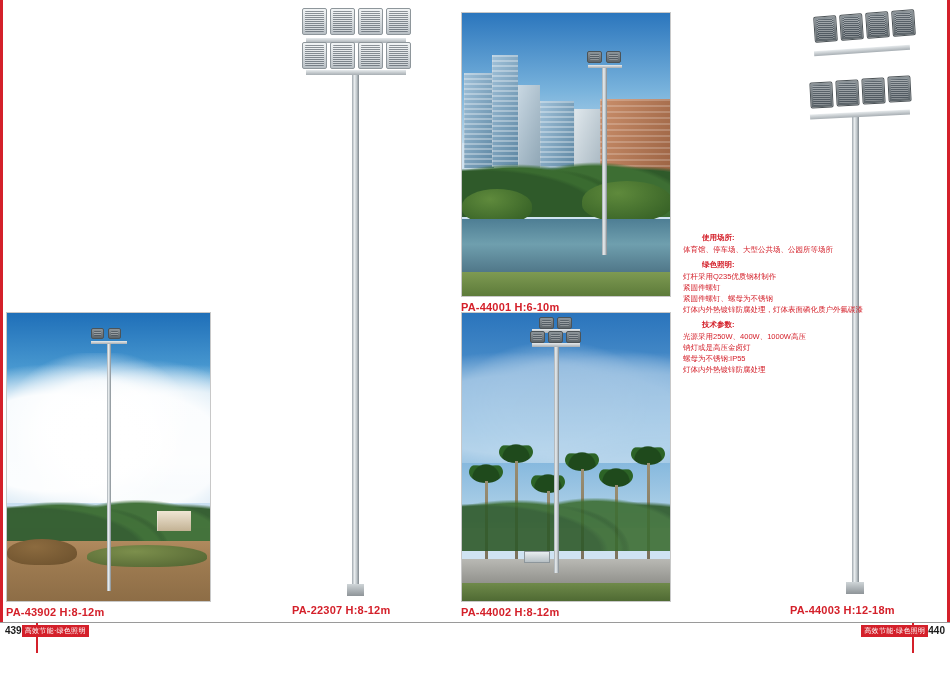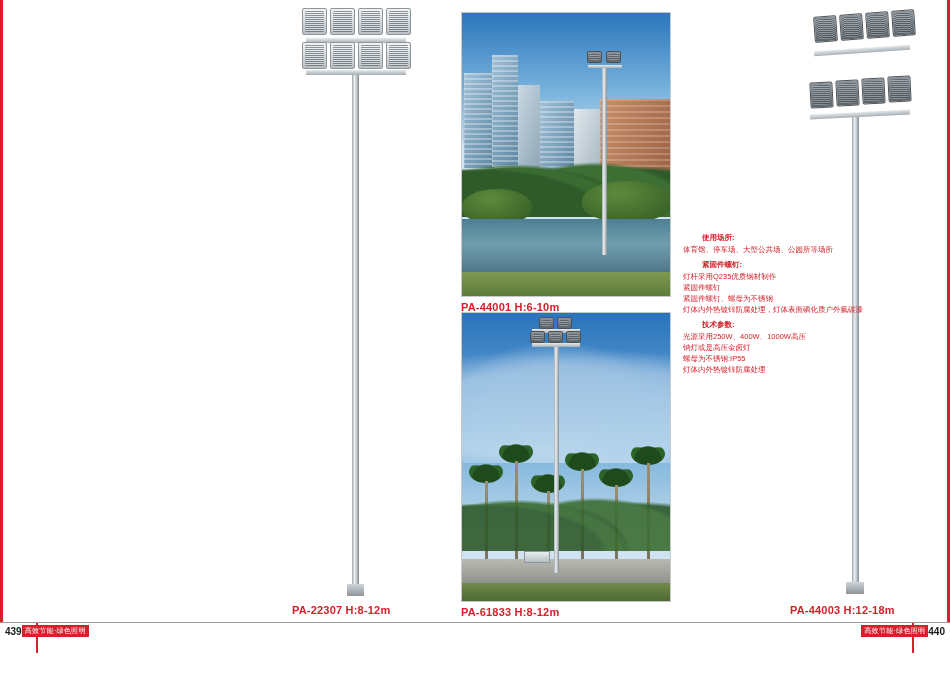--- a/index.html
+++ b/index.html
@@ -180,21 +180,21 @@
     position: absolute;
     left: 0; right: 0;
     top: 0;
     height: 1px;
     background: #9a9a9a;
   }
   .folio {
     position: absolute;
     top: 3px;
     display: flex;
-    align-items: center;
+    align-items: flex-start;
     font-size: 9px;
   }
   .folio.left { left: 5px; }
   .folio.right { right: 5px; flex-direction: row-reverse; border-radius: 6px; }
   .folio .num {
     font-weight: bold;
     color: #1a1a1a;
     font-size: 10px;
   }
   .folio .tag {
@@ -217,20 +217,40 @@
 </style>
 </head>
 <body>
 
 <div id="page">
 
   <div class="edge-rule left"></div>
   <div class="edge-rule right"></div>
 
 
+  <div class="item" style="left:6px; top:312px;">
+    <div class="photo" style="width:205px; height:290px;">
+      <div class="sky pale" style="height:215px;"></div>
+      <div class="clouds" style="top:40px; height:150px;"></div>
+      <div class="treeline" style="top:170px; height:70px; opacity:.95;"></div>
+      <div class="bldg" style="left:150px; top:198px; width:34px; height:20px; background:linear-gradient(#efe6d4,#c3b294);"></div>
+      <div class="ground dirt" style="height:60px;"></div>
+      <div class="bush" style="left:0px; top:226px; width:70px; height:26px; background:radial-gradient(ellipse at 40% 30%,#8c6b3f,#6a4f2c);"></div>
+      <div class="bush" style="left:80px; top:232px; width:120px; height:22px; background:radial-gradient(ellipse at 40% 30%,#7c8f4c,#4f6130);"></div>
+      <div class="pole" style="left:100px; top:28px; width:4px; height:250px;"></div>
+      <div class="crossarm" style="left:84px; top:28px; width:36px; height:3px;"></div>
+      <div class="lamp dark" style="left:84px; top:15px; width:13px; height:11px;">
+          <i class="lens"></i>
+        </div>
+      <div class="lamp dark" style="left:101px; top:15px; width:13px; height:11px;">
+          <i class="lens"></i>
+        </div>
+    </div>
+    <div class="caption">PA-43902 H:8-12m</div>
+  </div>
 
   <div class="item" style="left:292px; top:4px; width:170px; height:600px;">
     <div style="position:relative; width:170px; height:598px;">
 
       <div class="pole" style="left:60px; top:68px; width:7px; height:524px;"></div>
       <div class="pole" style="left:55px; top:580px; width:17px; height:12px; background:linear-gradient(#cfd5d8,#8e9498);"></div>
 
       <div class="crossarm" style="left:14px; top:34px; width:100px; height:5px;"></div>
       <div class="crossarm" style="left:14px; top:66px; width:100px; height:5px;"></div>
 
@@ -340,21 +360,21 @@
       <div class="lamp dark" style="left:104px; top:18px; width:15px; height:12px;">
           <i class="lens"></i>
         </div>
       <div class="lamp dark" style="left:77px; top:4px; width:15px; height:12px;">
           <i class="lens"></i>
         </div>
       <div class="lamp dark" style="left:95px; top:4px; width:15px; height:12px;">
           <i class="lens"></i>
         </div>
     </div>
-    <div class="caption">PA-61833 H:8-12m</div>
+    <div class="caption">PA-44002 H:8-12m</div>
   </div>
 
   <div class="item" style="left:790px; top:4px; width:155px; height:600px;">
     <div style="position:relative; width:155px; height:598px;">
       <div class="pole" style="left:62px; top:112px; width:7px; height:478px;"></div>
       <div class="pole" style="left:56px; top:578px; width:18px; height:12px; background:linear-gradient(#cfd5d8,#8e9498);"></div>
 
       <div class="crossarm" style="left:24px; top:44px; width:96px; height:5px; transform:rotate(-4deg);"></div>
       <div class="lamp dark" style="left:24px; top:12px; width:23px; height:26px; transform:rotate(-4deg);">
           <i class="lens"></i>
@@ -383,21 +403,21 @@
           <i class="lens"></i>
         </div>
     </div>
     <div class="caption" style="margin-top:2px;">PA-44003 H:12-18m</div>
   </div>
 
   <div id="spec">
     <div class="spec-head">使用场所:</div>
     <div class="spec-line">体育馆、停车场、大型公共场、公园所等场所</div>
 
-    <div class="spec-head">紧固件螺钉:</div>
+    <div class="spec-head">绿色照明:</div>
     <div class="spec-line">灯杆采用Q235优质钢材制作</div>
     <div class="spec-line">紧固件螺钉</div>
     <div class="spec-line">紧固件螺钉、螺母为不锈钢</div>
     <div class="spec-line">灯体内外热镀锌防腐处理，灯体表面磷化质户外氟碳漆</div>
 
     <div class="spec-head">技术参数:</div>
     <div class="spec-line">光源采用250W、400W、1000W高压</div>
     <div class="spec-line">钠灯或是高压金卤灯</div>
     <div class="spec-line">螺母为不锈钢:IP55</div>
     <div class="spec-line">灯体内外热镀锌防腐处理</div>

